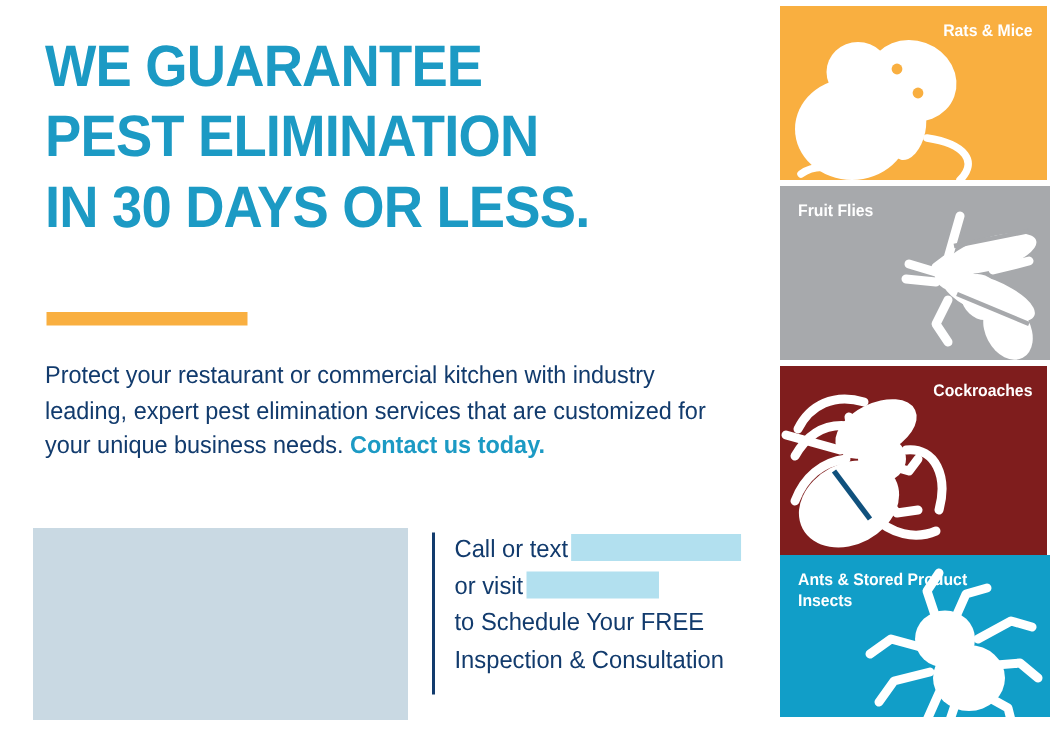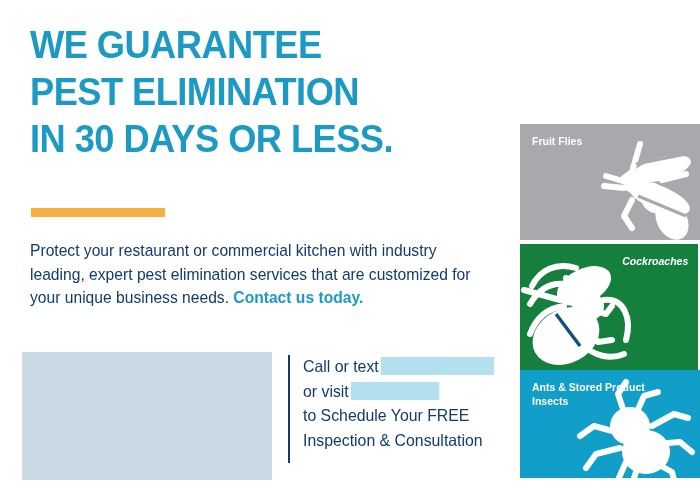--- a/index.html
+++ b/index.html
@@ -156,21 +156,21 @@
   .card-art {
     position: absolute;
     inset: 0;
     z-index: 1;
   }
   .card-art svg { display: block; }
 
   
   #card-rats       { top: 0;   height: 116px; background: #F9AF40; }
   #card-flies      { top: 120px; height: 116px; background: #A7A9AC; padding-left: 42px; }
-  #card-roaches    { top: 240px; height: 130px; background: #15803d; font-style: italic; }
+  #card-roaches    { top: 240px; height: 130px; background: #7f1d1d; }
   #card-ants       { top: 366px; height: 108px; background: #119EC8; padding-left: 20px; }
 </style>
 </head>
 <body>
 
 <div id="ad">
 
   <div class="left-panel">
 
     <div class="headline">WE GUARANTEE
@@ -189,20 +189,37 @@
     <div class="cta-text">
       <div class="cta-line"><span>Call or text</span><span class="redact phone"></span></div>
       <div class="cta-line"><span>or visit</span><span class="redact web"></span></div>
       <div class="cta-line">to Schedule Your FREE</div>
       <div class="cta-line">Inspection &amp; Consultation</div>
     </div>
   </div>
 
   <div class="rail">
 
+    <div class="card" id="card-rats">
+      <div class="card-art">
+        <svg width="178" height="116" viewBox="0 0 178 116" xmlns="http://www.w3.org/2000/svg">
+          <g fill="#ffffff">
+            <ellipse cx="48" cy="82" rx="38" ry="34"></ellipse>
+            <ellipse cx="52" cy="44" rx="21" ry="20"></ellipse>
+            <ellipse cx="88" cy="50" rx="30" ry="27" transform="rotate(20 88 50)"></ellipse>
+            <ellipse cx="85" cy="82" rx="12" ry="21" transform="rotate(12 85 82)"></ellipse>
+          </g>
+          <circle cx="78" cy="42" r="3.6" fill="#F9AF40"></circle>
+          <circle cx="92" cy="58" r="3.6" fill="#F9AF40"></circle>
+          <path d="M98 88 C 124 92, 132 104, 120 116" stroke="#ffffff" stroke-width="5" fill="none" stroke-linecap="round"></path>
+          <path d="M14 112 C 22 106, 34 106, 42 112" stroke="#ffffff" stroke-width="5" fill="none" stroke-linecap="round"></path>
+        </svg>
+      </div>
+      <div class="card-label right">Rats &amp; Mice</div>
+    </div>
 
     <div class="card" id="card-flies">
       <div class="card-art">
         <svg width="178" height="116" viewBox="0 0 178 116" xmlns="http://www.w3.org/2000/svg">
           <g stroke="#ffffff" stroke-width="6" fill="none" stroke-linecap="round" stroke-linejoin="round">
             <path d="M120 20 L112 48 L104 54"></path>
             <path d="M86 52 L106 58"></path>
             <path d="M84 62 L104 64"></path>
             <path d="M112 76 L104 92 L112 104"></path>
             <path d="M142 56 L166 50"></path>

